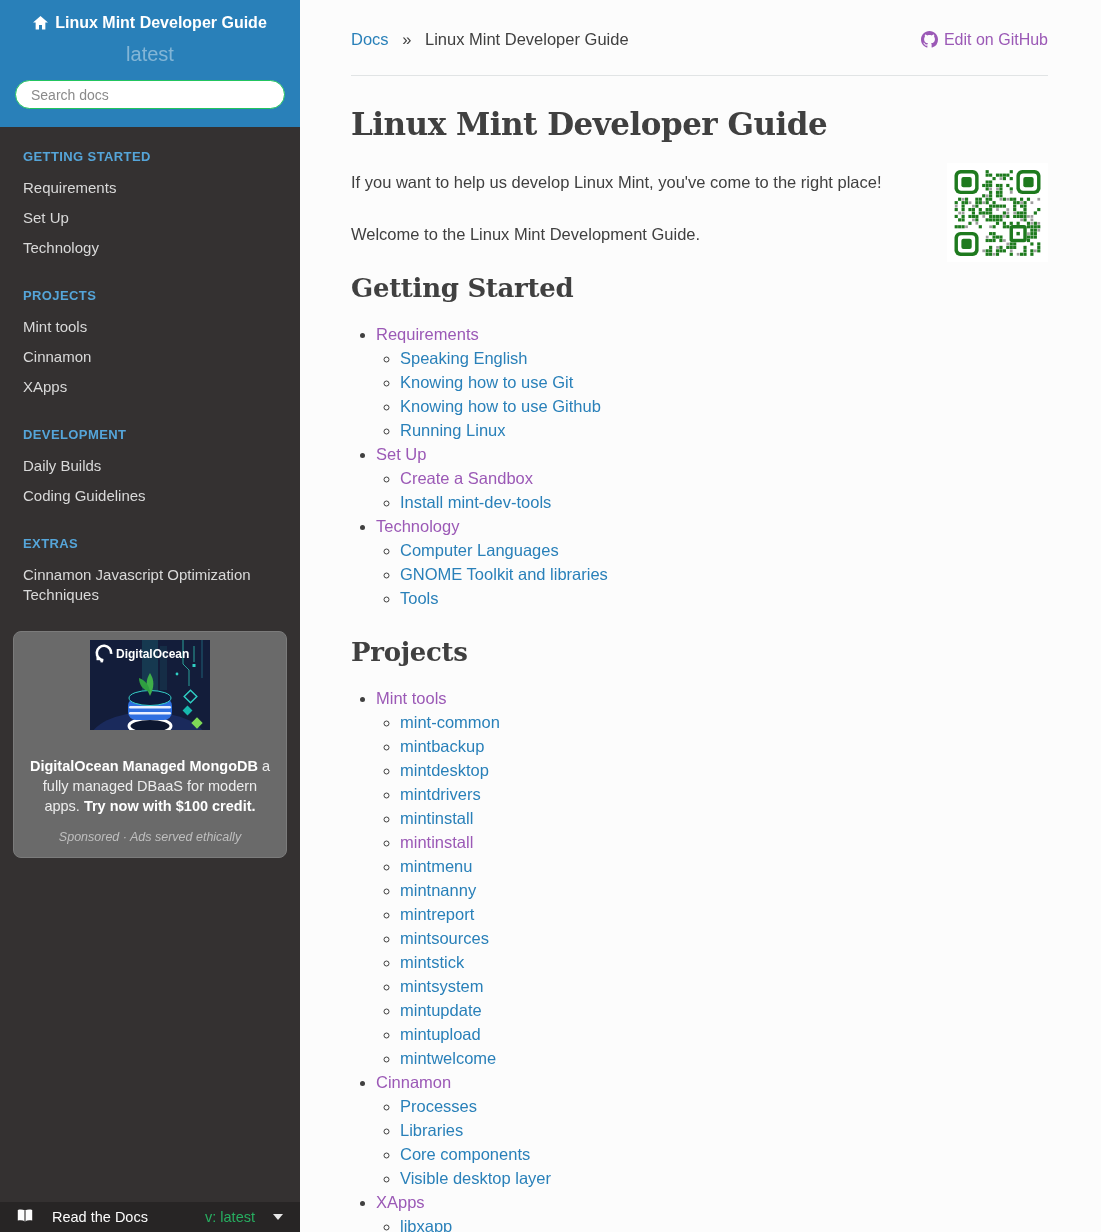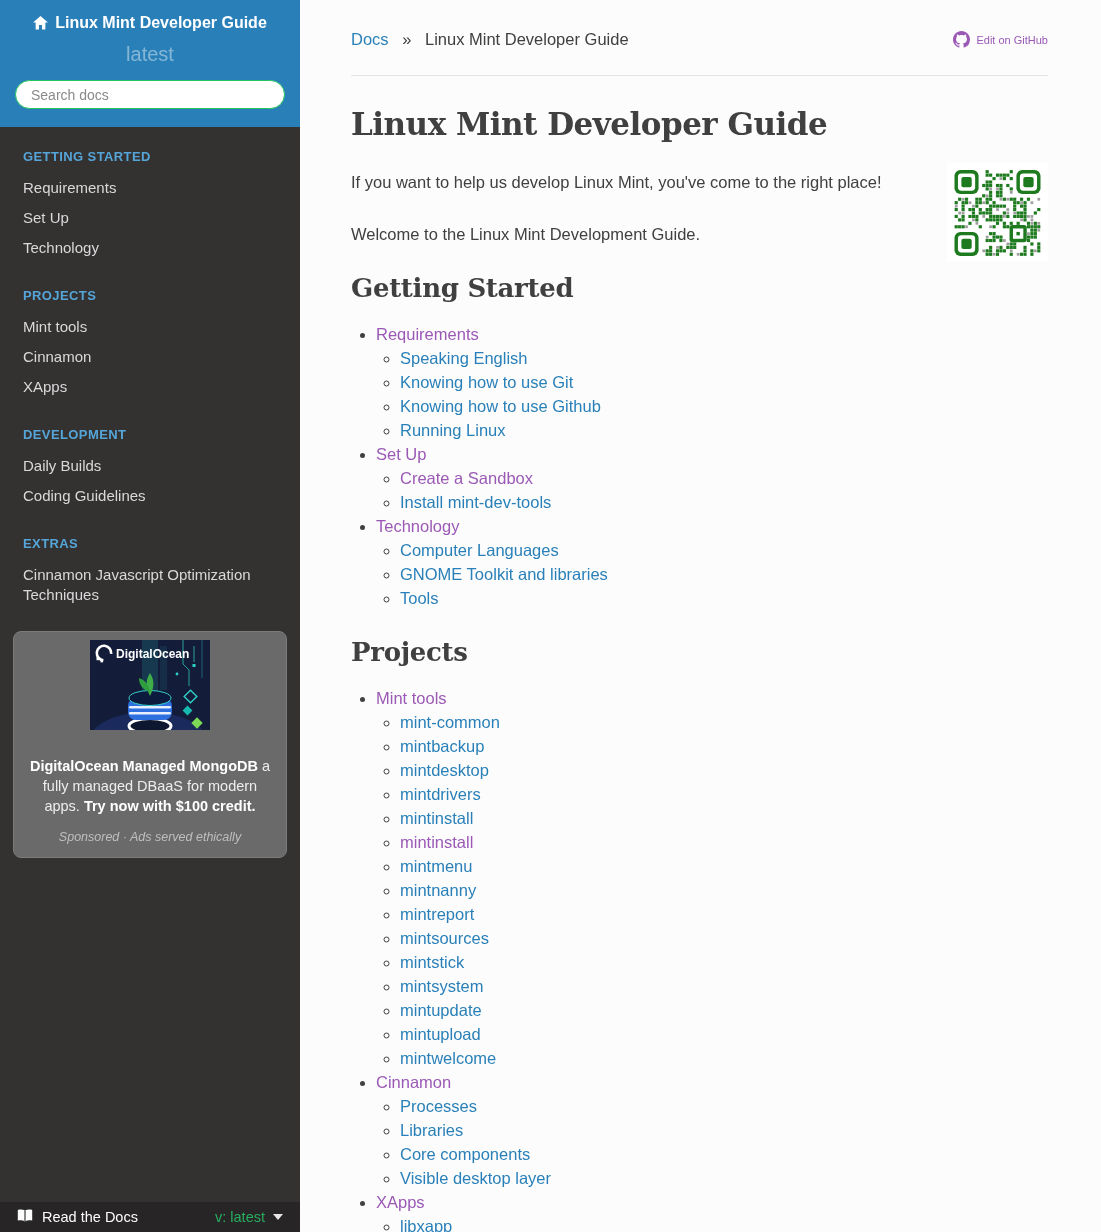--- a/index.html
+++ b/index.html
@@ -29,31 +29,31 @@
   .ad{margin:21px 13px 0;background:#6a6a6a;border:1px solid #7b7b7b;border-radius:8px;padding:8px 12px 13px;text-align:center;cursor:pointer;}
   .ad-img{width:120px;height:90px;margin:0 auto;}
   .ad-img svg{display:block;}
   .ad-text{color:#ededed;font-size:14.5px;line-height:20px;margin:26px 0 0;}
   .ad-text b{color:#fff;}
   .ad-note{color:#bfbfbf;font-size:12.5px;font-style:italic;margin-top:14px;}
   .side-spacer{flex:1;}
 
   
   .side-footer{height:30px;background:#272525;display:flex;align-items:center;justify-content:space-between;padding:0 17px;}
-  .rtd{color:#fcfcfc;font-size:14.5px;text-decoration:none;display:inline-flex;gap:9px;align-items:center;cursor:pointer;}
-  .ver{color:var(--footer-green);font-size:14.5px;text-decoration:none;display:inline-flex;align-items:center;gap:8px;cursor:pointer;margin-left:32px;}
+  .rtd{color:#fcfcfc;font-size:14.5px;text-decoration:none;display:inline-flex;gap:19px;align-items:center;cursor:pointer;}
+  .ver{color:var(--footer-green);font-size:14.5px;text-decoration:none;display:inline-flex;align-items:center;gap:18px;cursor:pointer;margin-left:32px;}
   .caret{width:0;height:0;border-left:5px solid transparent;border-right:5px solid transparent;border-top:6px solid #e8e8e8;}
 
   
   .content{flex:1;position:relative;padding:30px 53px 8px 51px;background:var(--content-bg);}
   .crumbrow{display:flex;justify-content:space-between;align-items:center;font-size:16.5px;}
   .crumbs a{color:var(--link-blue);text-decoration:none;cursor:pointer;}
   .sep{color:var(--text);margin:0 9px;}
   .cur{color:var(--text);}
-  .edit{color:var(--visited-purple);text-decoration:none;display:inline-flex;align-items:center;gap:6px;font-size:11px;cursor:pointer;}
+  .edit{color:var(--visited-purple);text-decoration:none;display:inline-flex;align-items:center;gap:6px;font-size:16px;cursor:pointer;}
   .edit svg{display:block;}
   hr{border:0;border-top:1px solid #e1e4e5;margin:26px 0 0;}
   h1{font-family:"DejaVu Serif",serif;font-weight:700;font-size:31px;color:var(--text);margin:30px 0 0;letter-spacing:-0.5px;}
   .content p{font-size:16.5px;color:var(--text);line-height:24px;margin:28px 0 0;max-width:560px;}
   h2{font-family:"DejaVu Serif",serif;font-weight:700;font-size:26px;color:var(--text);margin:27px 0 0;letter-spacing:-0.3px;}
   #sections ul{margin:0;padding-left:25px;}
   #sections ul.l1{list-style:disc;margin-top:19px;}
   #sections ul.l2{list-style:circle;padding-left:24px;}
   #sections li{line-height:24px;font-size:16.5px;color:var(--text);}
   #sections li::marker{color:var(--text);font-size:15px;}

